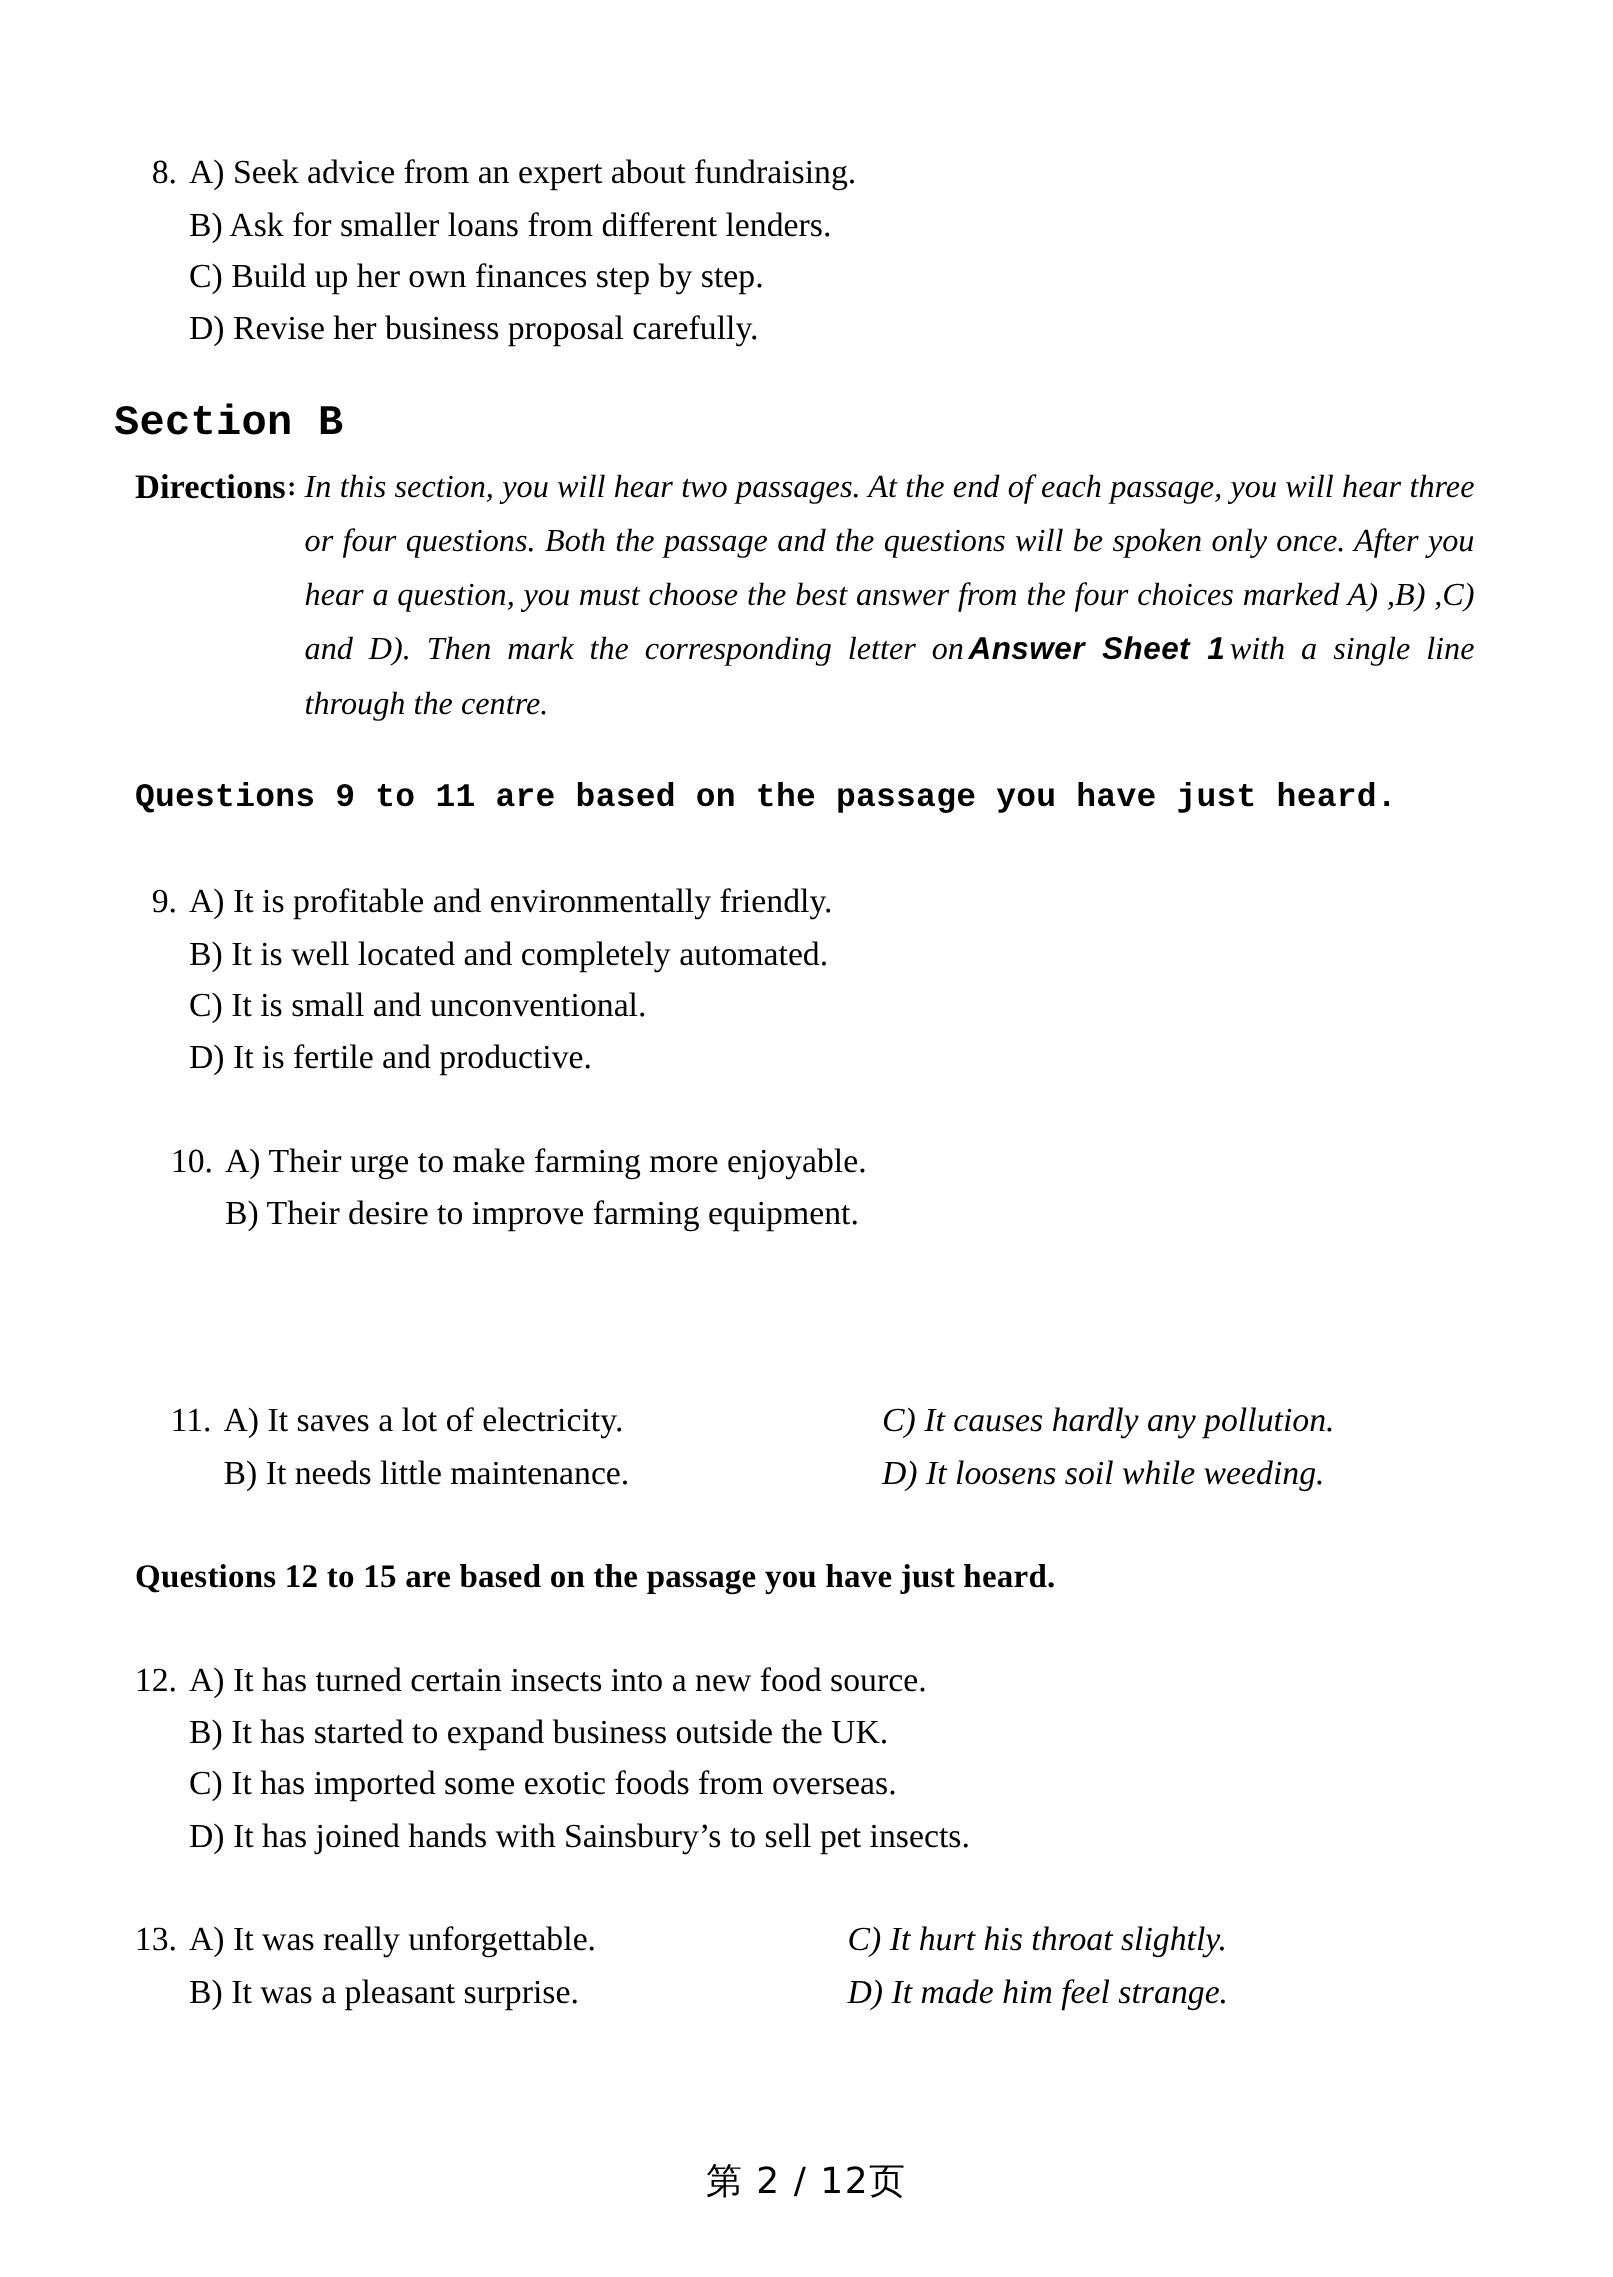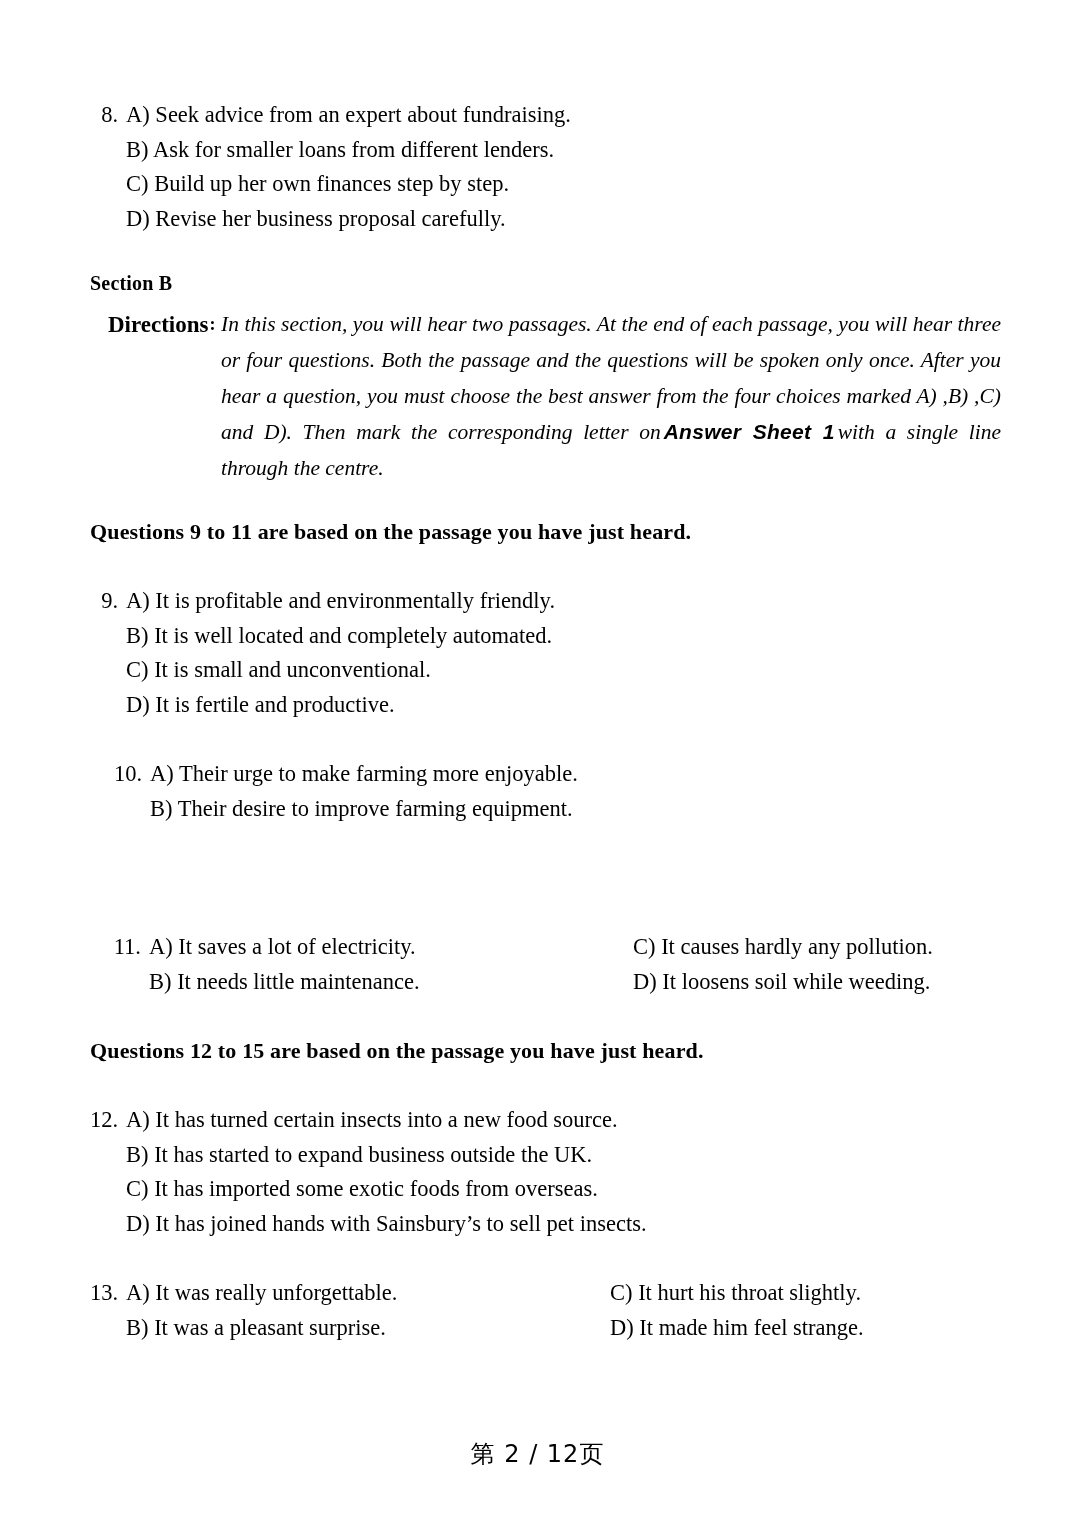--- a/index.html
+++ b/index.html
@@ -43,36 +43,37 @@
     top: 0;
     width: 30px;
     text-align: right;
   }
   .qnum.two-digit { left: -6px; width: 36px; }
   .opt {
     position: absolute;
     top: 0;
   }
   .opt.col1 { left: 38px; }
-  .opt.col2 { left: 522px; }
+  .opt.col2 { left: 477px; font-style: italic; }
 
   
   .section-heading {
     position: absolute;
-    left: 90px;
-    font-size: 20px;
+    left: 76px;
+    font-size: 28px;
     font-weight: bold;
     line-height: 30px;
     letter-spacing: 0.2px;
+    font-family: Liberation Mono, monospace;
   }
 
   
   .directions {
     position: absolute;
-    left: 108px;
+    left: 90px;
     top: 306px;
     width: 893px;
   }
   .directions-label {
     position: absolute;
     left: 0;
     top: 0;
     font-size: 23px;
     font-weight: bold;
     line-height: 36px;
@@ -148,21 +149,21 @@
     </div>
   </div>
 
   <div class="section-heading" style="top:268px;">Section B</div>
 
   <div class="directions">
     <div class="directions-label"><span>Directions</span><span class="directions-colon">:</span></div>
     <p class="directions-body"><span>In this section, you will hear two passages. At the end of each passage, you will hear three or four questions. Both the passage and the questions will be spoken only once. After you hear a question, you must choose the best answer from the four choices marked A) ,B) ,C) and D). Then mark the corresponding letter on</span><span class="answer-sheet">Answer Sheet 1</span><span>with a single line through the centre.</span></p>
   </div>
 
-  <div class="q-heading" style="top:516px;">Questions 9 to 11 are based on the passage you have just heard.</div>
+  <div class="q-heading" style="top:516px;font-family:Liberation Mono, monospace;">Questions 9 to 11 are based on the passage you have just heard.</div>
 
   <div class="qblock" style="top:584px;">
     <div class="qline">
       <span class="qnum">9.</span>
       <span class="opt col1">A) It is profitable and environmentally friendly.</span>
     </div>
     <div class="qline">
       <span class="opt col1">B) It is well located and completely automated.</span>
     </div>
     <div class="qline">

